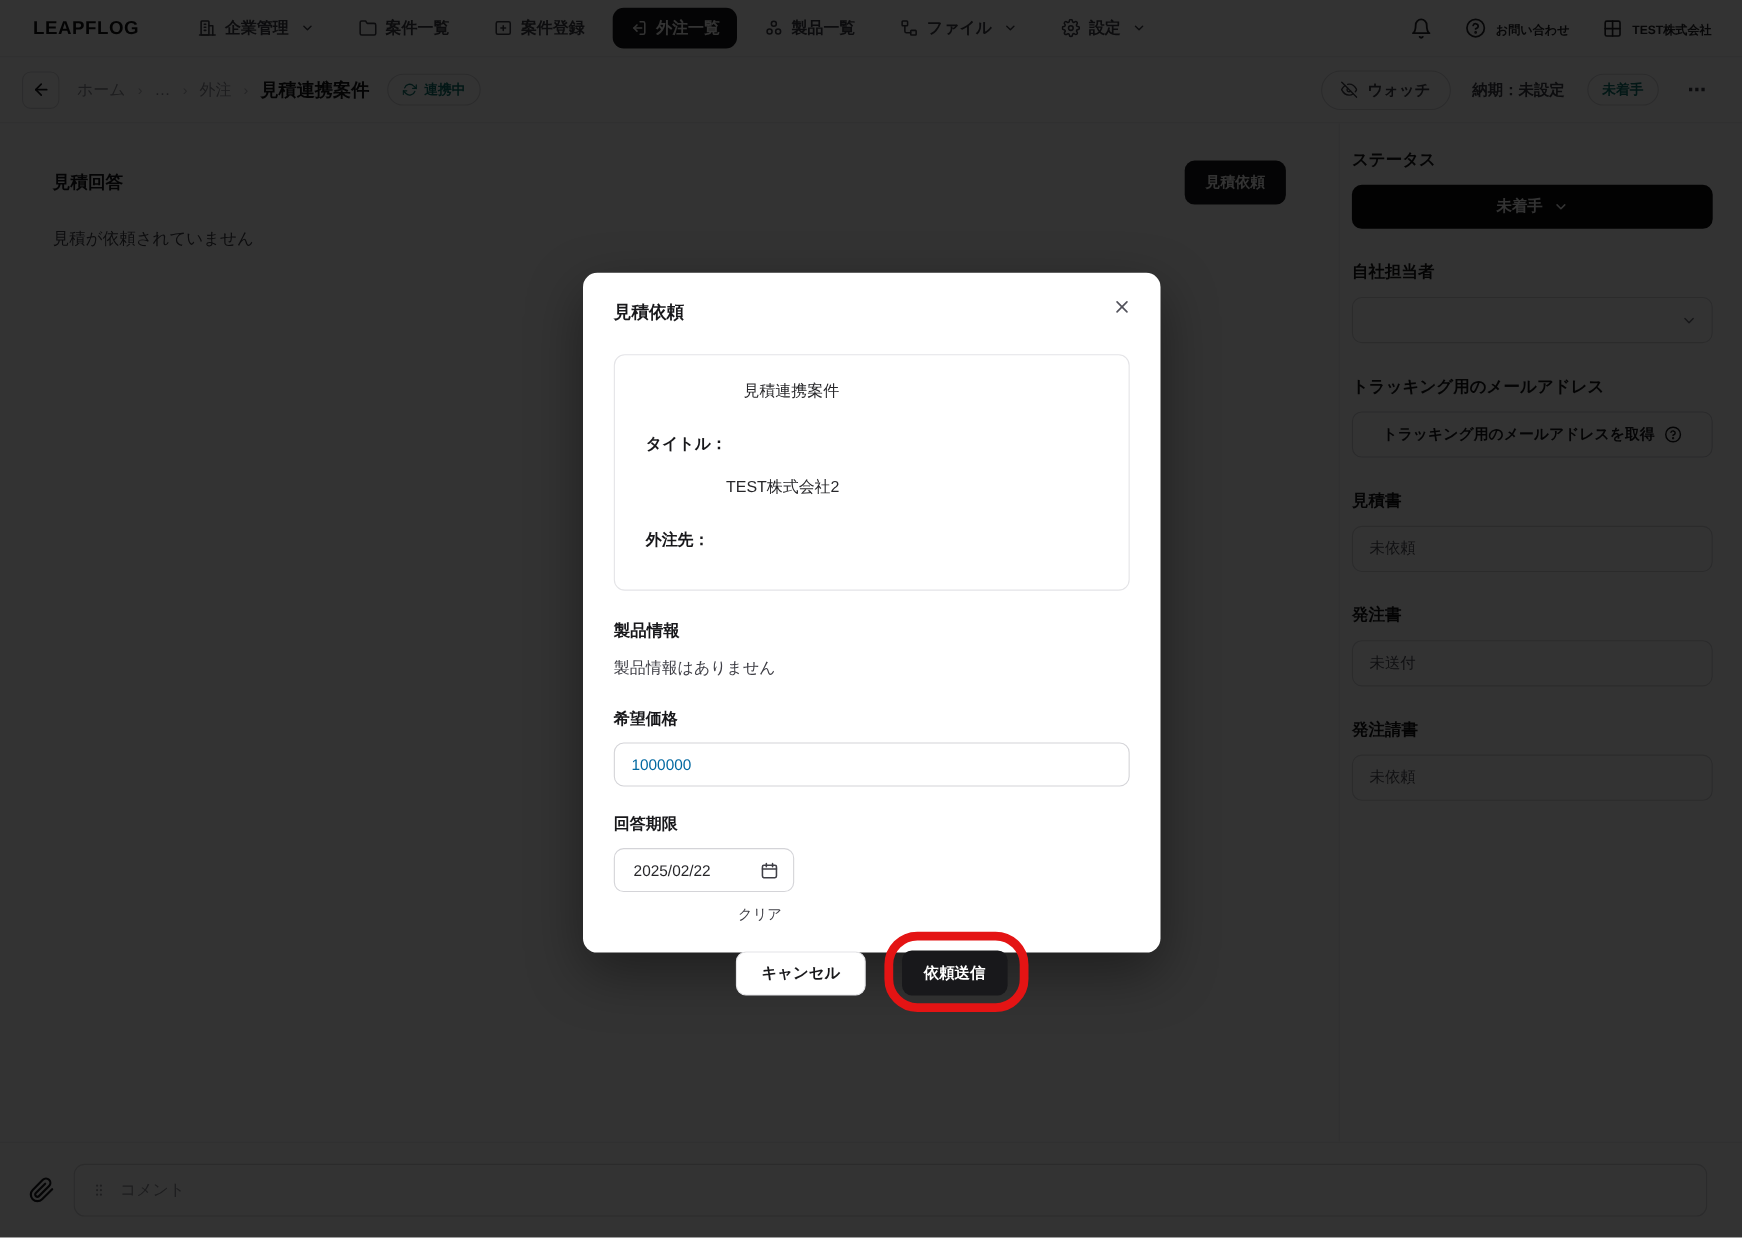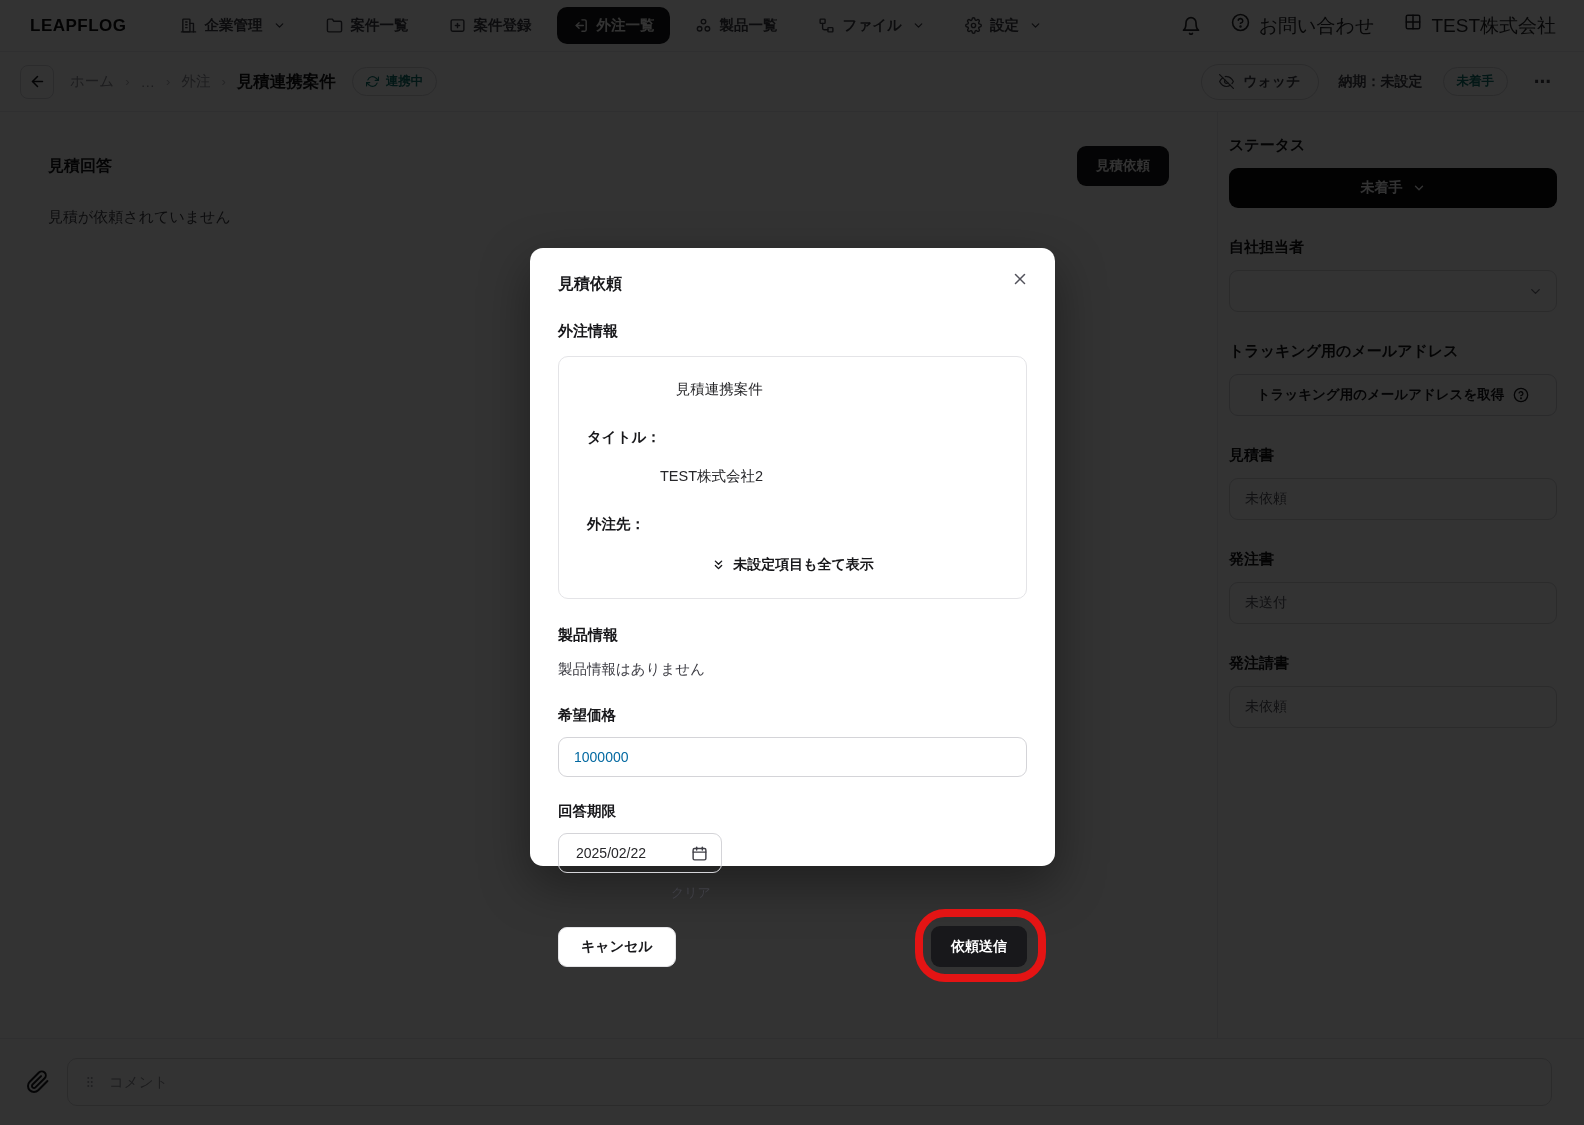--- a/index.html
+++ b/index.html
@@ -14,21 +14,21 @@
 
   
   .topbar { height:52px; display:flex; align-items:center; padding:0 28px 0 30px; border-bottom:1px solid #ececef; }
   .logo { font-weight:700; font-size:17px; letter-spacing:.5px; color:#101012; margin-right:38px; }
   .main-nav { display:flex; align-items:center; gap:10px; flex:1; }
   .nav-item { display:flex; align-items:center; gap:8px; padding:9px 15px; border-radius:10px;
               font-size:14.5px; font-weight:600; color:#3f3f46; cursor:pointer; white-space:nowrap; }
   .nav-item.active { background:#18181b; color:#fff; }
   .chev { margin-left:2px; }
   .topbar-right { display:flex; align-items:center; gap:30px; color:#27272a; }
-  .tb-link { display:flex; align-items:flex-start; gap:9px; font-size:19px; font-weight:400; cursor:pointer; }
+  .tb-link { display:flex; align-items:flex-end; gap:9px; font-size:11px; font-weight:700; cursor:pointer; }
 
   
   .bc-bar { height:60px; display:flex; align-items:center; gap:16px; padding:0 26px 0 20px; border-bottom:1px solid #ececef; }
   .back-btn { width:34px; height:34px; border:1px solid #d7d7dc; border-radius:8px; display:flex;
               align-items:center; justify-content:center; color:#18181b; cursor:pointer; background:#fff; }
   .crumbs { display:flex; align-items:center; gap:11px; font-size:14.5px; color:#8e8e96; }
   .crumb { cursor:pointer; }
   .crumb-sep { color:#b6b6bd; font-size:13px; }
   .crumb-current { font-size:16.5px; font-weight:700; color:#141417; }
   .pill { display:flex; align-items:center; gap:7px; border:1px solid #d4d4d8; border-radius:999px;
@@ -91,21 +91,21 @@
               font-weight:600; color:#18181b; cursor:pointer; padding:2px 0 8px; }
   .product-empty { font-size:14.5px; color:#3f3f46; margin:0 0 27px; }
   .field-label { font-size:14.5px; font-weight:700; margin:0 0 12px; }
   .price-input { width:100%; height:40px; border:1px solid #d4d4d8; border-radius:9px; padding:0 15px;
                  font-size:14px; font-family:inherit; color:#0369a1; outline:none; margin-bottom:25px; }
   .date-box { width:164px; height:40px; border:1px solid #d4d4d8; border-radius:9px; display:flex;
               align-items:center; justify-content:space-between; padding:0 13px 0 15px; }
   .date-box input { border:none; outline:none; width:96px; font-size:14px; font-family:inherit; color:#27272a; background:transparent; }
   .cal-btn { color:#3f3f46; cursor:pointer; }
   .clear-link { display:inline-block; font-size:13px; color:#3f3f46; margin:11px 0 0 113px; cursor:pointer; }
-  .modal-actions { display:flex; align-items:center; justify-content:space-between; gap:33px; margin-top:24px; }
+  .modal-actions { display:flex; align-items:center; justify-content:center; gap:33px; margin-top:24px; }
   .cancel-btn { height:40px; padding:0 22px; background:#fff; border:1px solid #e4e4e7; border-radius:9px;
                 font-size:14px; font-weight:600; color:#18181b; cursor:pointer; font-family:inherit; }
   .submit-wrap { position:relative; }
   .submit-btn { height:41px; padding:0 20px; background:#18181b; border:none; border-radius:9px;
                 font-size:14px; font-weight:700; color:#fff; cursor:pointer; font-family:inherit; }
   .annotation { position:absolute; top:-17px; left:-16px; width:calc(100% + 35px); height:calc(100% + 32px);
                 border:8px solid #e41414; border-radius:30px; pointer-events:none; }
 </style>
 </head>
 <body>
@@ -350,38 +350,28 @@
 
   <div class="modal">
     <button class="modal-close">
         <svg width="18" height="18" viewBox="0 0 24 24" fill="none" stroke="currentColor" stroke-width="2" stroke-linecap="round" stroke-linejoin="round">
           <line x1="18" y1="6" x2="6" y2="18"></line>
           <line x1="6" y1="6" x2="18" y2="18"></line>
         </svg>
       </button>
     <h3 class="modal-title">見積依頼</h3>
 
-    <p class="m-heading">外注情報</p>
     <div class="info-card">
       <div class="info-row">
         <span class="info-label">タイトル：</span>
         <span class="info-value">見積連携案件</span>
       </div>
       <div class="info-row">
         <span class="info-label">外注先：</span>
         <span class="info-value">TEST株式会社2</span>
-      </div>
-      <div class="show-all">
-        <span>
-            <svg width="15" height="15" viewBox="0 0 24 24" fill="none" stroke="currentColor" stroke-width="2.2" stroke-linecap="round" stroke-linejoin="round">
-              <polyline points="7 5 12 10 17 5"></polyline>
-              <polyline points="7 12 12 17 17 12"></polyline>
-            </svg>
-          </span>
-        <span>未設定項目も全て表示</span>
       </div>
     </div>
 
     <p class="m-heading">製品情報</p>
     <p class="product-empty">製品情報はありません</p>
 
     <p class="field-label">希望価格</p>
     <input class="price-input" type="text" value="1000000" style="">
 
     <p class="field-label">回答期限</p>

